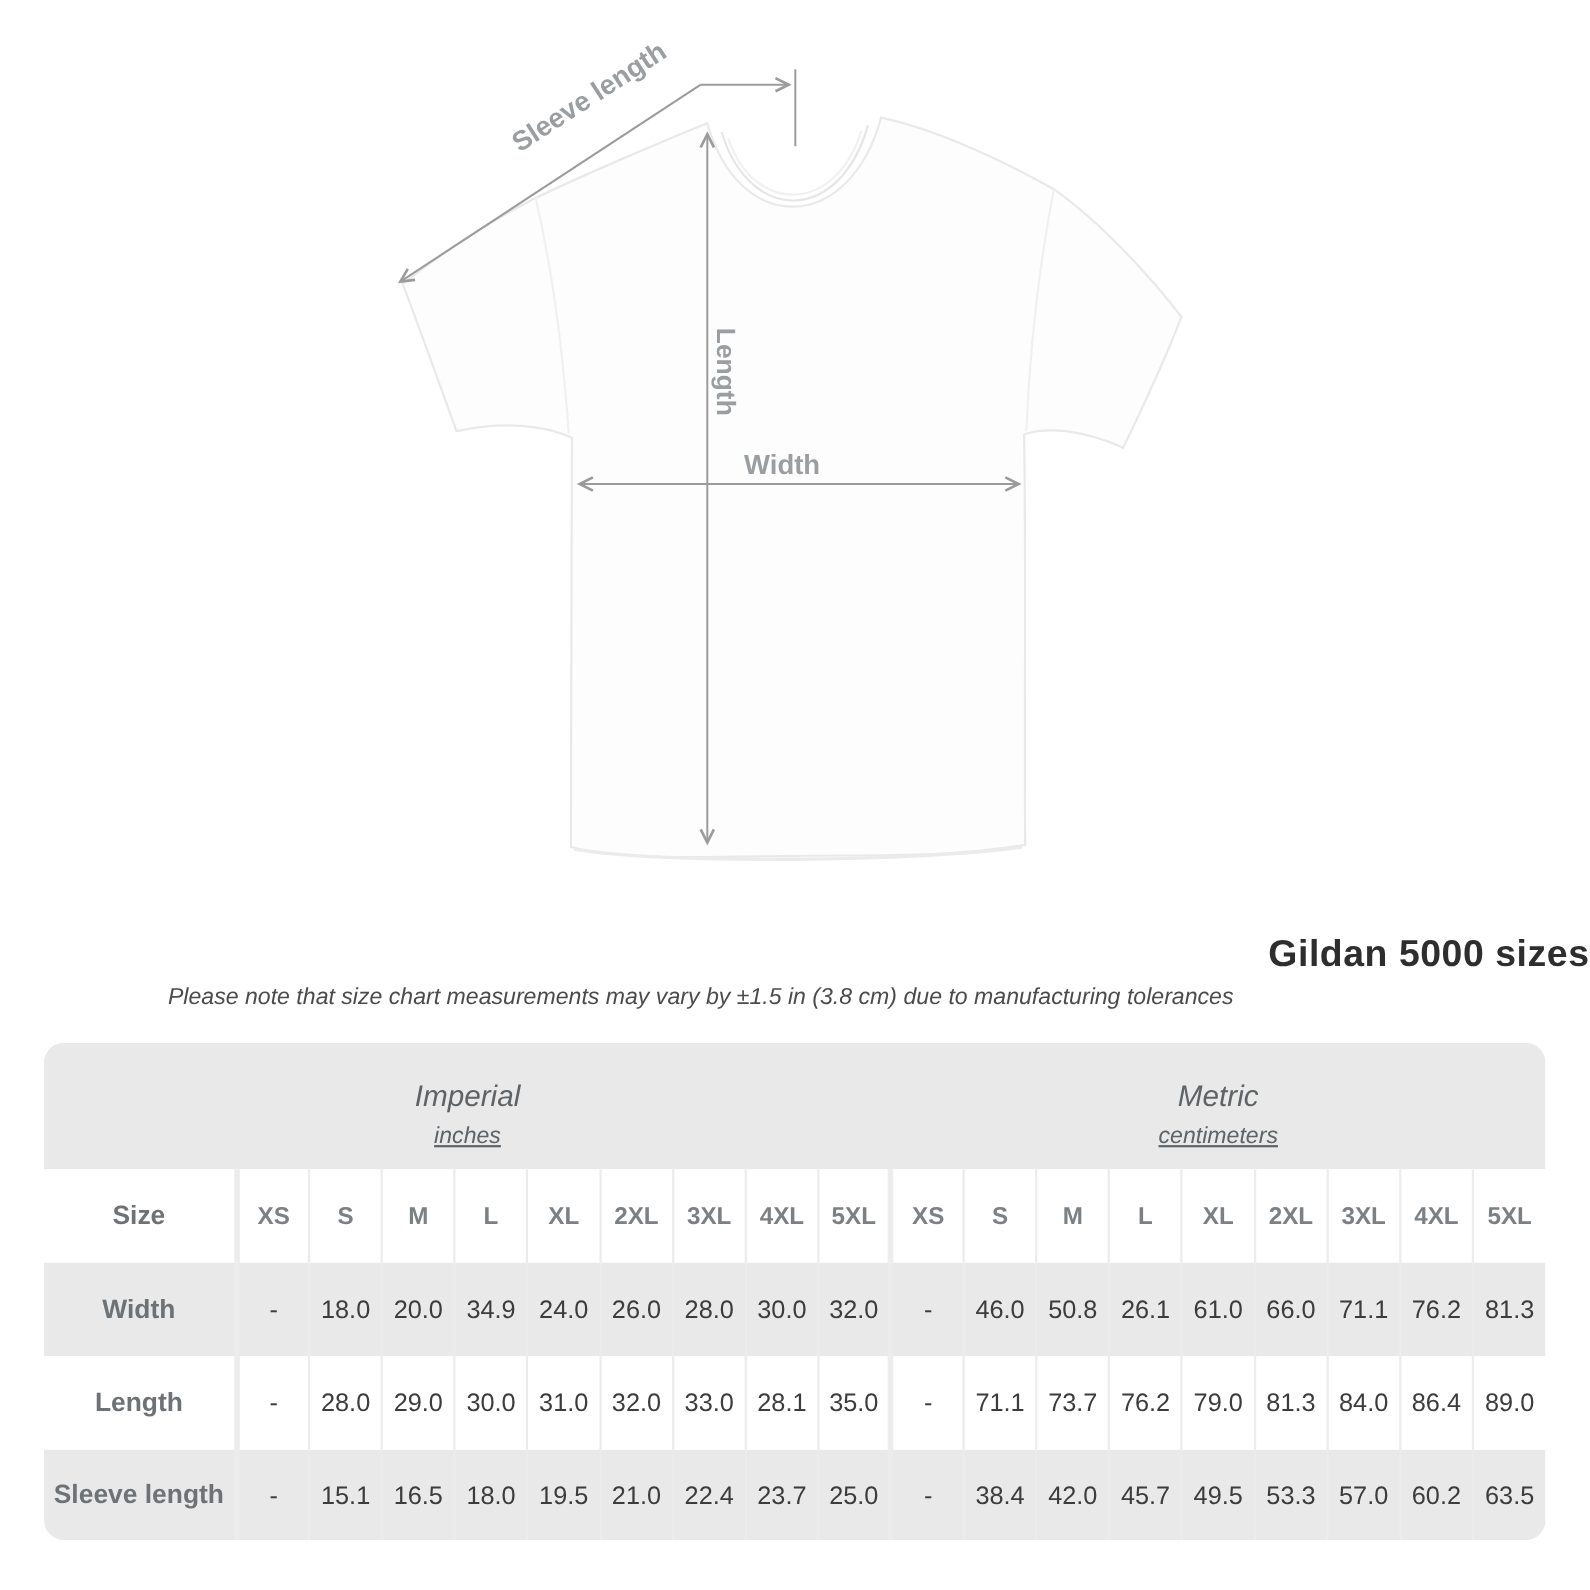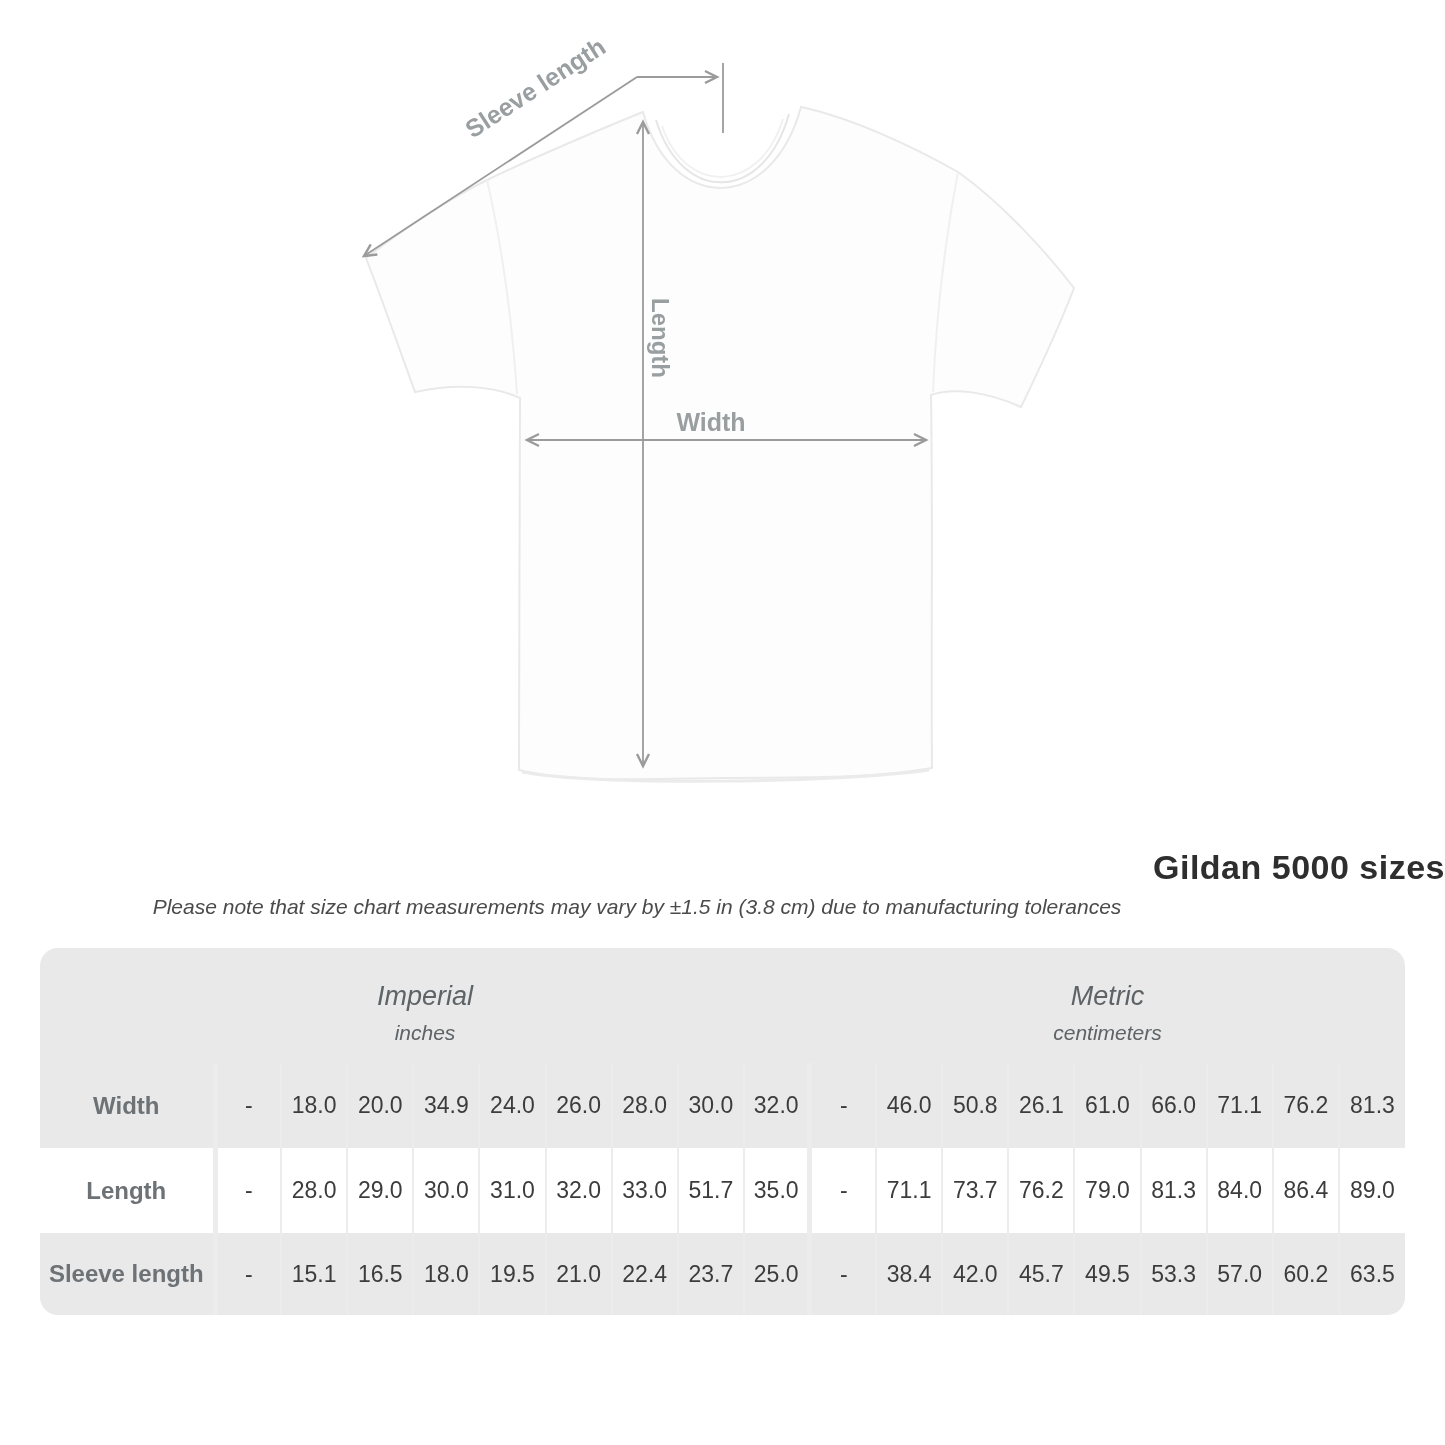--- a/index.html
+++ b/index.html
@@ -16,21 +16,21 @@
       font-size:21px;font-style:italic;color:#4b4b4b;}
 
   
   .table-wrap{position:absolute;left:40px;top:948px;width:1365px;border-radius:18px;overflow:hidden;}
   table.size-table{width:1365px;border-collapse:collapse;table-layout:fixed;}
   table.size-table td,table.size-table th{padding:0;margin:0;text-align:center;vertical-align:middle;}
 
   tr.unit-row{height:115px;}
   tr.unit-row td{background:#e9e9e9;border:none;}
   .unit-name{font-size:27px;font-weight:normal;font-style:italic;color:#5d6366;padding-top:14px;}
-  .unit-sub{font-size:21px;font-style:italic;color:#5d6366;padding-top:9px;}
+  .unit-sub{font-size:21px;font-style:italic;color:#5d6366;padding-top:9px;text-decoration:underline;}
 
   tr.head-row{height:85px;}
   tr.head-row th{background:#ffffff;font-size:22px;font-weight:bold;color:#7b8084;}
   tr.head-row th.corner{font-size:24px;color:#6d7276;}
 
   tr.data-row{height:85px;}
   tr.data-row:last-child{height:82px;}
   tr.data-row td{font-size:23px;color:#3c3c3c;background:#ffffff;}
   tr.data-row td.lab{font-size:24px;font-weight:bold;color:#6d7276;}
   tr.alt td{background:#e9e9e9 !important;}
@@ -103,20 +103,41 @@
           <tr class="unit-row">
             <td colspan="10">
               <div class="unit-name">Imperial</div>
               <div class="unit-sub">inches</div>
             </td>
             <td colspan="9">
               <div class="unit-name">Metric</div>
               <div class="unit-sub">centimeters</div>
             </td>
           </tr>
+          <tr class="head-row">
+            <th class="corner">Size</th>
+            <th class="gsep">XS</th>
+            <th class="sep">S</th>
+            <th class="sep">M</th>
+            <th class="sep">L</th>
+            <th class="sep">XL</th>
+            <th class="sep">2XL</th>
+            <th class="sep">3XL</th>
+            <th class="sep">4XL</th>
+            <th class="sep">5XL</th>
+            <th class="gsep">XS</th>
+            <th class="sep">S</th>
+            <th class="sep">M</th>
+            <th class="sep">L</th>
+            <th class="sep">XL</th>
+            <th class="sep">2XL</th>
+            <th class="sep">3XL</th>
+            <th class="sep">4XL</th>
+            <th class="sep">5XL</th>
+          </tr>
           <tr class="data-row alt">
             <td class="lab">Width</td>
             <td class="gsep">-</td>
             <td class="sep">18.0</td>
             <td class="sep">20.0</td>
             <td class="sep">34.9</td>
             <td class="sep">24.0</td>
             <td class="sep">26.0</td>
             <td class="sep">28.0</td>
             <td class="sep">30.0</td>
@@ -133,21 +154,21 @@
           </tr>
           <tr class="data-row">
             <td class="lab">Length</td>
             <td class="gsep">-</td>
             <td class="sep">28.0</td>
             <td class="sep">29.0</td>
             <td class="sep">30.0</td>
             <td class="sep">31.0</td>
             <td class="sep">32.0</td>
             <td class="sep">33.0</td>
-            <td class="sep">51.7</td>
+            <td class="sep">28.1</td>
             <td class="sep">35.0</td>
             <td class="gsep">-</td>
             <td class="sep">71.1</td>
             <td class="sep">73.7</td>
             <td class="sep">76.2</td>
             <td class="sep">79.0</td>
             <td class="sep">81.3</td>
             <td class="sep">84.0</td>
             <td class="sep">86.4</td>
             <td class="sep">89.0</td>

